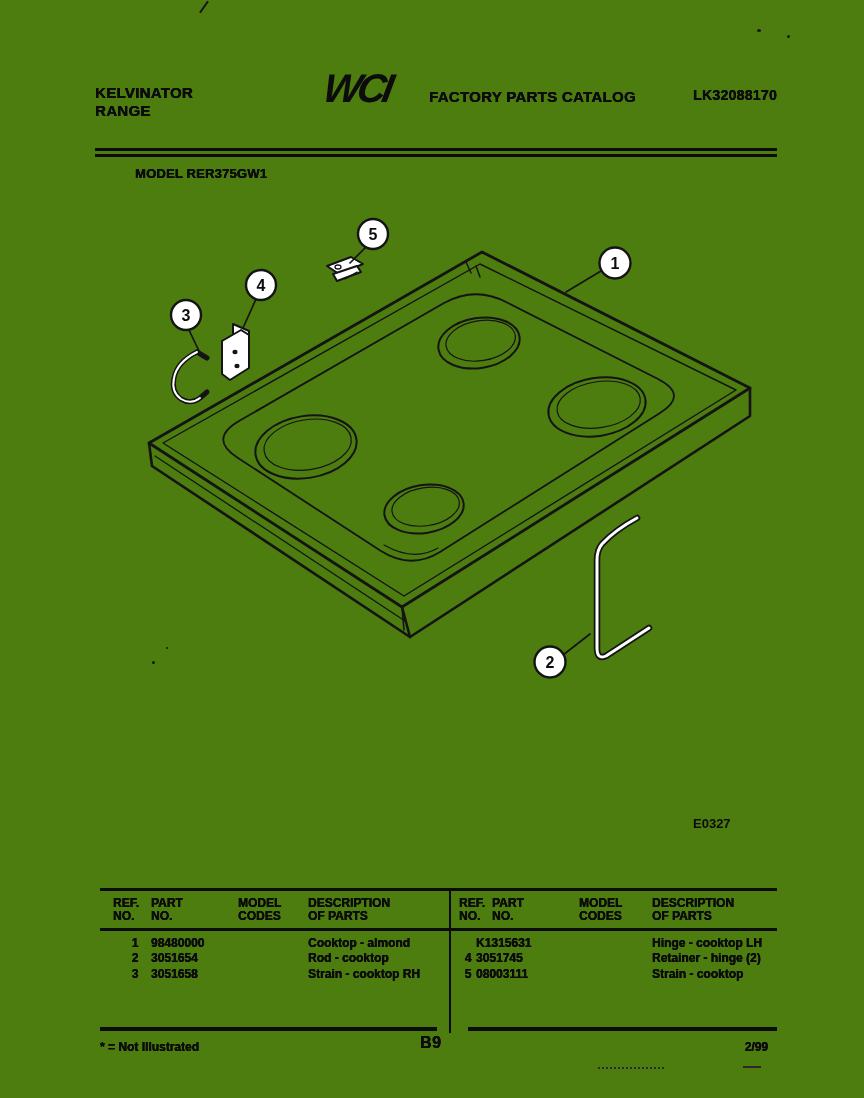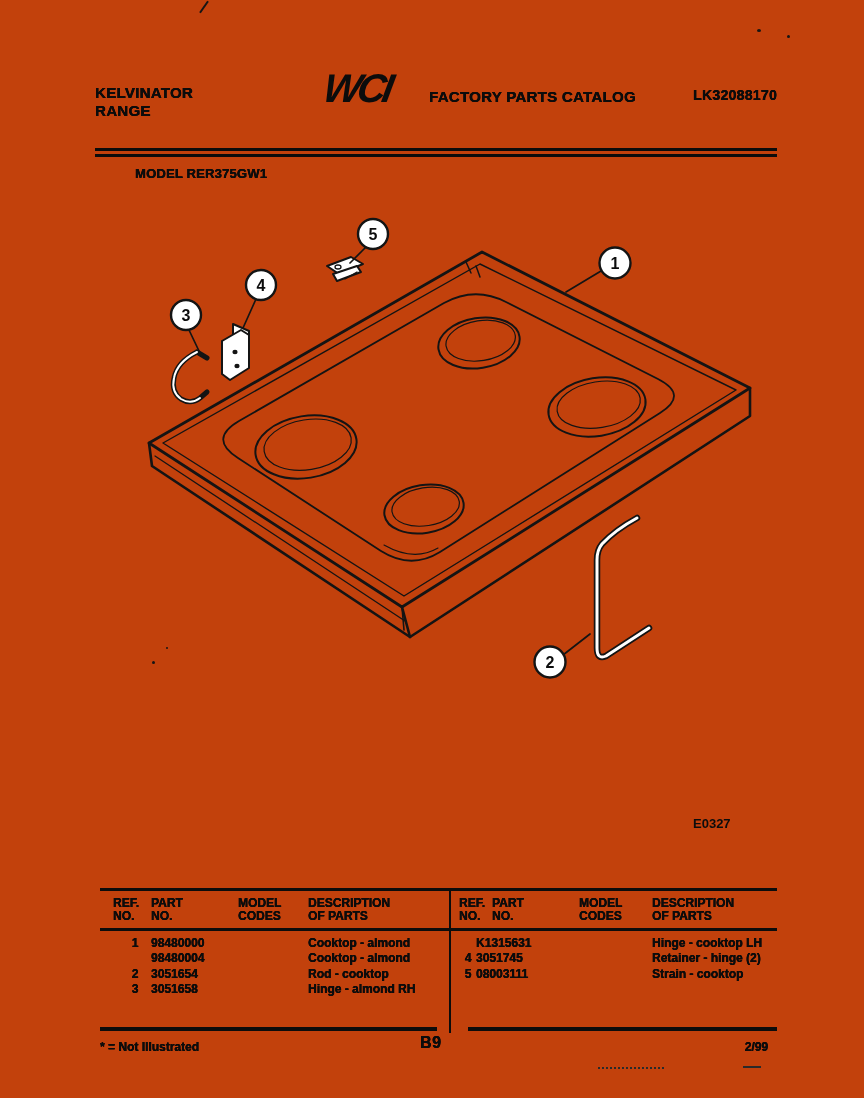--- a/index.html
+++ b/index.html
@@ -1,17 +1,17 @@
 <!DOCTYPE html>
 <html><head>
 <meta charset="utf-8">
 <style>
   html,body{margin:0;padding:0;background:#e8e8e4;}
   #page{
-    position:relative;width:864px;height:1098px;background:#c2410c;
+    position:relative;width:864px;height:1098px;background:#4d7c0f;
     font-family:"Liberation Sans", sans-serif;color:#0c0c0c;overflow:hidden;
   }
   .abs{position:absolute;}
   .bold{font-weight:bold;}
   .smear{text-shadow:0.35px 0 0 currentColor, 0 0.25px 0 currentColor;}
   
   #brand{left:95px;top:84px;font-size:15px;line-height:18px;letter-spacing:.3px;}
   #logo{left:324px;top:68px;font-size:40px;font-style:italic;font-weight:900;
         letter-spacing:-4px;transform:skewX(-10deg);line-height:40px;}
   #catalog-title{left:392px;top:88px;font-size:15px;letter-spacing:.3px;margin-left:37px;}
@@ -178,36 +178,30 @@
       <span class="h-desc" style="top:13px">OF PARTS</span>
     </div>
     <div class="t-body">
       <div class="trow">
         <span class="c-ref">1</span>
         <span class="c-part">98480000</span>
         <span class="c-codes"></span>
         <span class="c-desc">Cooktop - almond</span>
       </div>
       <div class="trow">
-        <span class="c-ref"></span>
-        <span class="c-part">98480004</span>
-        <span class="c-codes"></span>
-        <span class="c-desc">Cooktop - almond</span>
-      </div>
-      <div class="trow">
         <span class="c-ref">2</span>
         <span class="c-part">3051654</span>
         <span class="c-codes"></span>
         <span class="c-desc">Rod - cooktop</span>
       </div>
       <div class="trow">
         <span class="c-ref">3</span>
         <span class="c-part">3051658</span>
         <span class="c-codes"></span>
-        <span class="c-desc">Hinge - almond RH</span>
+        <span class="c-desc">Strain - cooktop RH</span>
       </div>
     </div>
   </div>
 
   <div class="ptable smear" id="table-right">
     <div class="t-head">
       <span class="h-ref" style="top:0">REF.</span>
       <span class="h-ref" style="top:13px">NO.</span>
       <span class="h-part" style="top:0">PART</span>
       <span class="h-part" style="top:13px">NO.</span>

